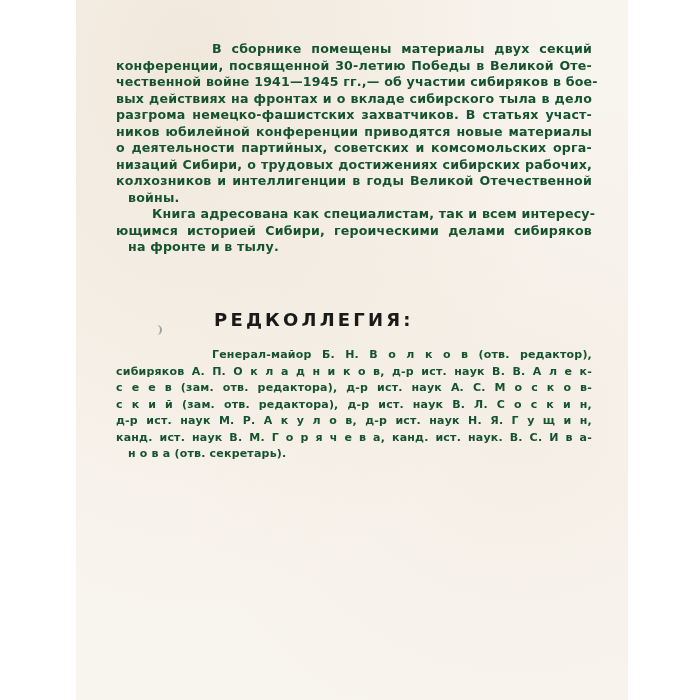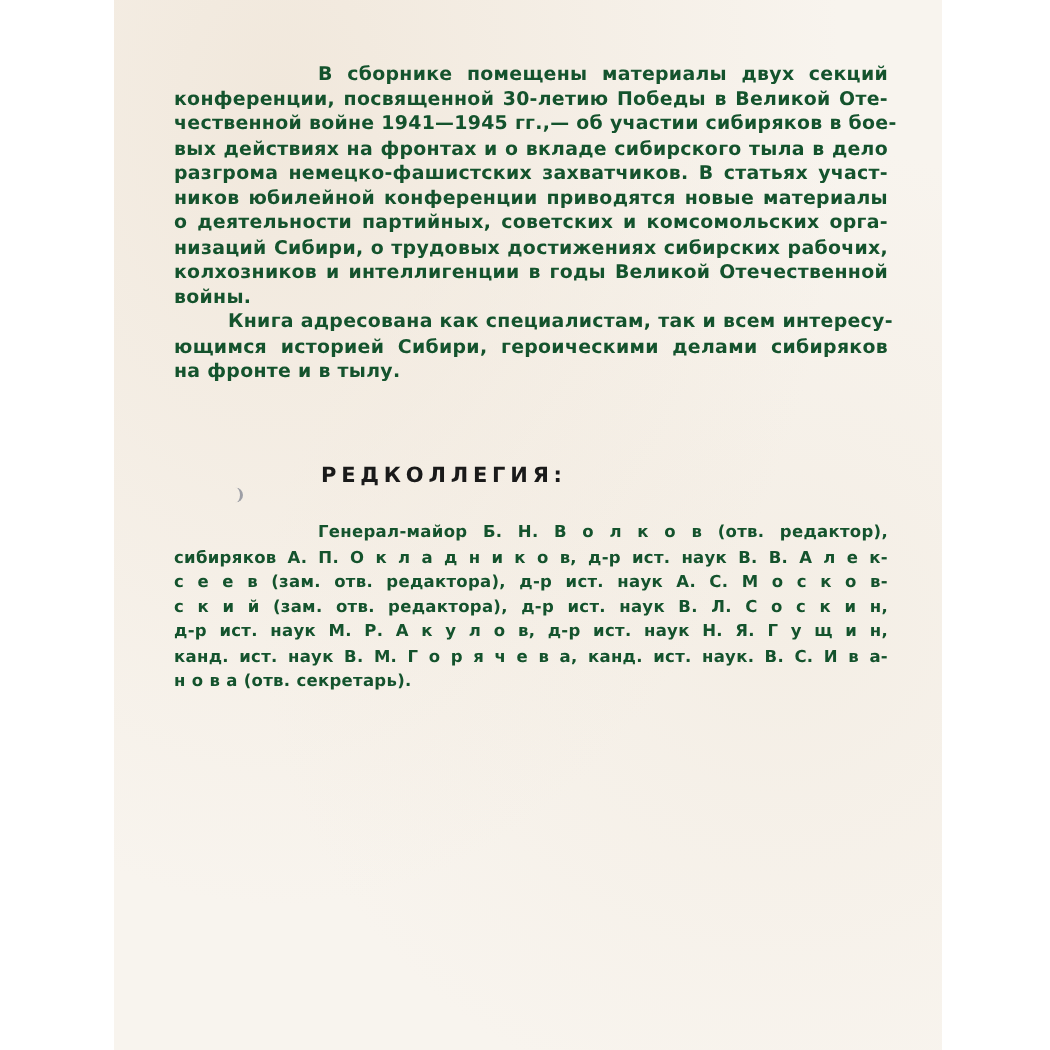--- a/index.html
+++ b/index.html
@@ -30,38 +30,39 @@
     }
     .line {
       height: 16.5px;
       line-height: 16.5px;
       white-space: nowrap;
       text-align: justify;
       text-align-last: justify;
     }
     .line.last {
       text-align-last: left;
+      margin-left: 12px;
     }
     .line.indent {
       padding-left: 96px;
     }
     .abstract {
       left: 116px;
       top: 41px;
       width: 476px;
     }
     .abstract .line {
       font-weight: 600;
     }
     .heading {
       position: absolute;
       left: 214px;
       top: 309px;
       font-family: "DejaVu Sans", sans-serif;
-      font-size: 14px;
+      font-size: 18px;
       font-weight: 600;
       letter-spacing: 3.2px;
       color: #1a1a1a;
     }
     .board {
       left: 116px;
       top: 347px;
       width: 476px;
     }
     .board .line {

